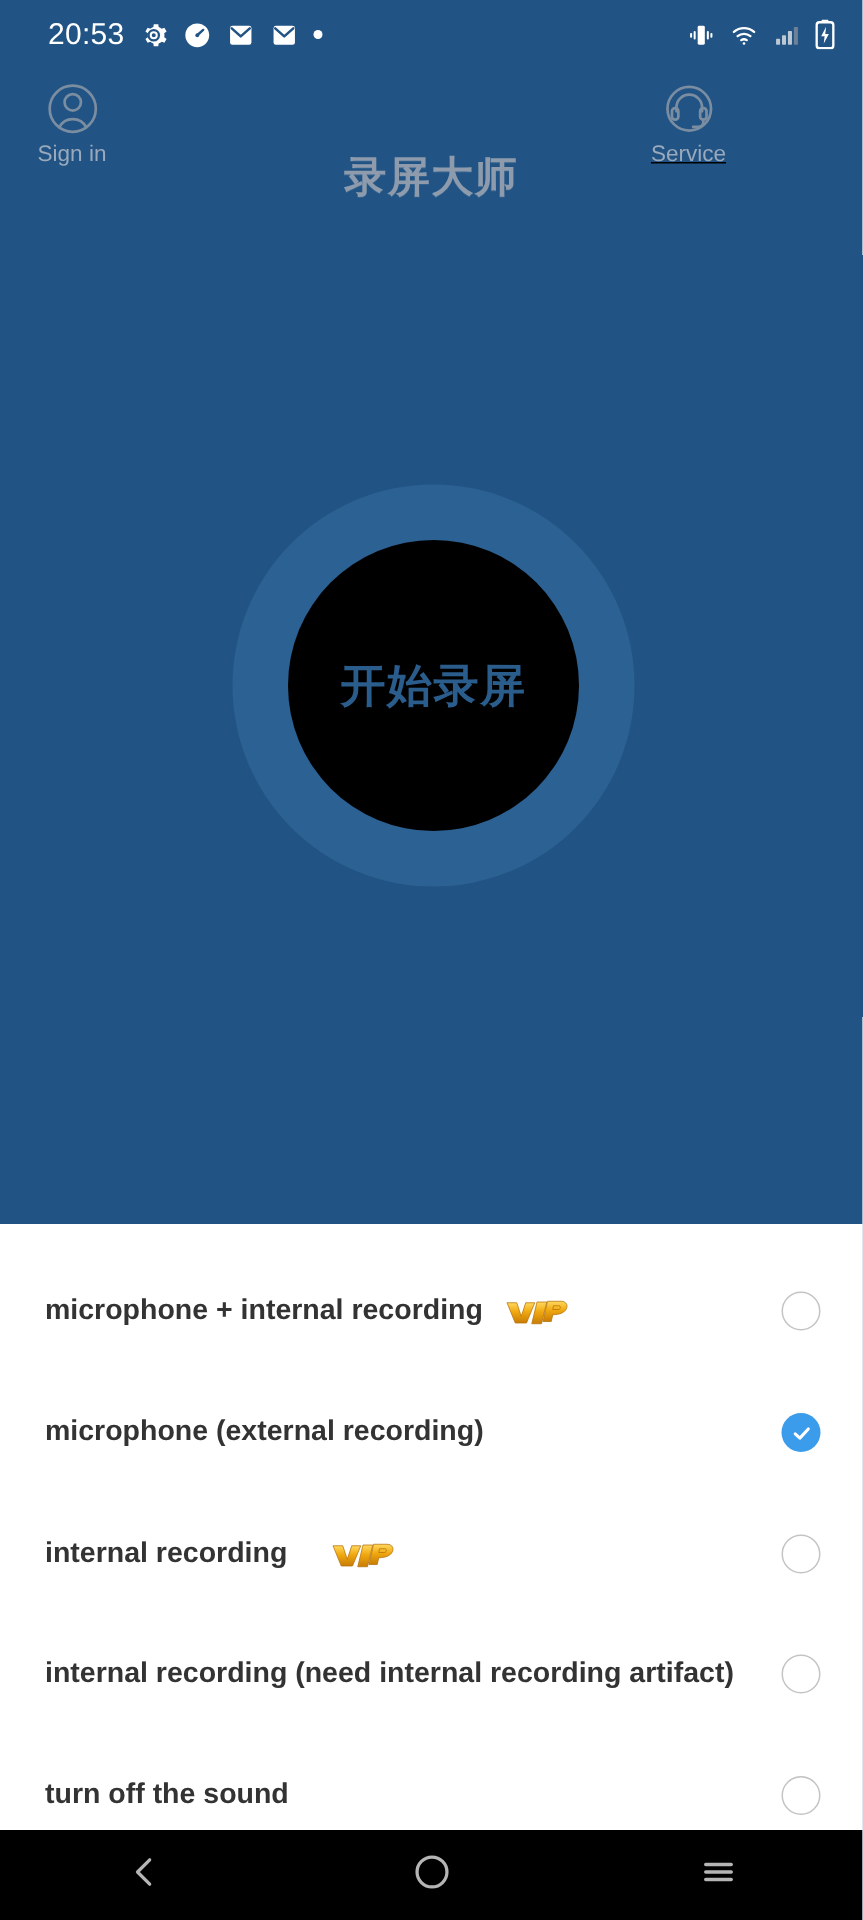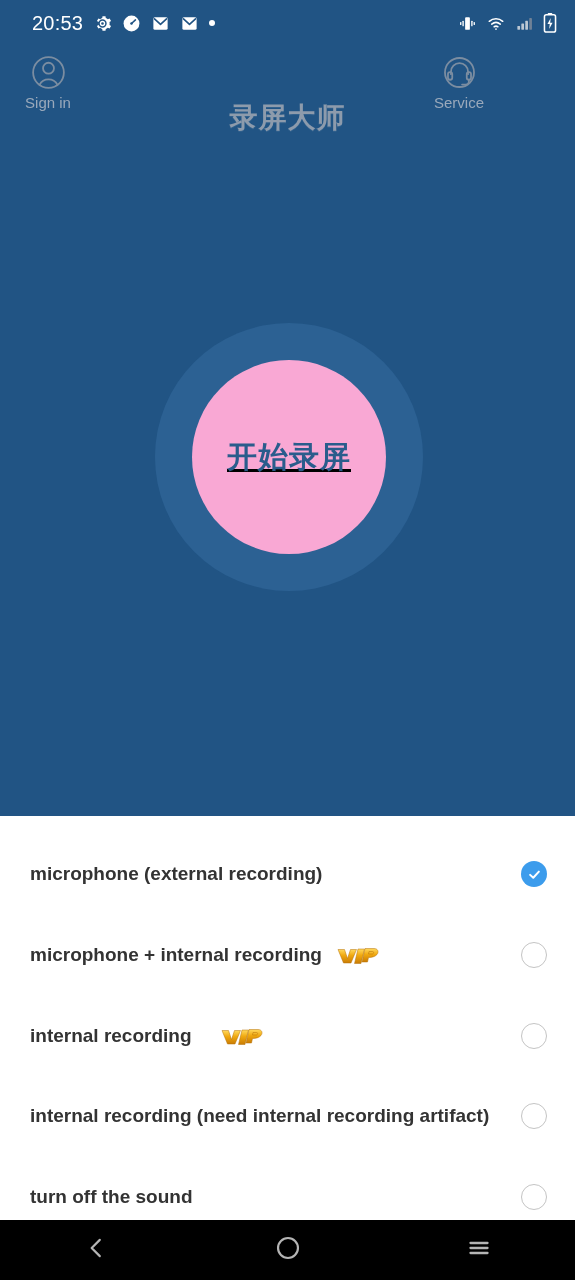--- a/index.html
+++ b/index.html
@@ -47,21 +47,21 @@
     position:absolute; left:0; top:46px;
     width:575px; height:72px;
   }
   .hdr-btn {
     position:absolute;
     display:flex; flex-direction:column;
     align-items:center; justify-content:flex-end;
     width:72px;
   }
   .hdr-signin { left:12px;  top:4px; }
-  .hdr-service{ left:423px; top:4px; }
+  .hdr-service{ left:423px; top:4px;text-decoration:underline; }
   .hdr-setting{ left:490px; top:4px; }
   .hdr-icon { height:44px; display:flex; align-items:center; justify-content:center; }
   .hdr-label {
     font-size:15px; color:#9aa9bb; line-height:1;
     margin-top:1px; white-space:nowrap;
   }
   .app-title {
     position:absolute; left:0; top:14px;
     width:575px; text-align:center;
     font-size:28px; font-weight:bold;
@@ -77,22 +77,22 @@
     left:155px; top:323px;
     width:268px; height:268px;
     border-radius:50%;
     background:#2c6193;
   }
   .rec-inner {
     position:absolute;
     left:192px; top:360px;
     width:194px; height:194px;
     border-radius:50%;
-    background:#f9a8d4;
-    display:flex; align-items:center; justify-content:center;text-decoration:underline;
+    background:#000000;
+    display:flex; align-items:center; justify-content:center;
   }
   .rec-label {
     font-size:30px; font-weight:bold;
     color:#2a5c8c; letter-spacing:1px;
     text-align:center;
   }
 
   
   .options {
     position:absolute; left:0; top:816px;
@@ -243,31 +243,20 @@
     </div>
 
   </div>
 
   <div class="rec-outer"></div>
   <div class="rec-inner">
     <span class="rec-label">开始录屏</span>
   </div>
 
   <div class="options">
-
-    <div class="opt-row">
-      <span class="opt-label">microphone (external recording)</span>
-      <span class="opt-ctrl">
-        <span class="check">
-          <svg width="15" height="15" viewBox="0 0 24 24" fill="none" stroke="#ffffff" stroke-width="3.2" stroke-linecap="round" stroke-linejoin="round">
-            <path d="M5 12.6 L10 17.2 L19 7.4"></path>
-          </svg>
-        </span>
-      </span>
-    </div>
 
     <div class="opt-row">
       <span class="opt-label">microphone + internal recording</span>
       <span class="vip-badge">
         <svg width="43" height="24" viewBox="0 0 86 48">
           <defs>
             <linearGradient id="g1" x1="0" y1="0" x2="0" y2="1">
               <stop offset="0%" stop-color="#ffd95e"></stop>
               <stop offset="45%" stop-color="#f0a80f"></stop>
               <stop offset="100%" stop-color="#c97c05"></stop>
@@ -279,20 +268,31 @@
             <path d="M58 11 L76 11 C84 11 86 18 82 23 C78 28 70 29 65 29 L63 38 L52 38 Z M66 17 L73 17 C76 17 76 21 73 22 L65 22 Z"></path>
           </g>
         </svg>
       </span>
       <span class="opt-ctrl">
         <span class="radio"></span>
       </span>
     </div>
 
     <div class="opt-row">
+      <span class="opt-label">microphone (external recording)</span>
+      <span class="opt-ctrl">
+        <span class="check">
+          <svg width="15" height="15" viewBox="0 0 24 24" fill="none" stroke="#ffffff" stroke-width="3.2" stroke-linecap="round" stroke-linejoin="round">
+            <path d="M5 12.6 L10 17.2 L19 7.4"></path>
+          </svg>
+        </span>
+      </span>
+    </div>
+
+    <div class="opt-row">
       <span class="opt-label">internal recording</span>
       <span class="vip-badge">
         <svg width="43" height="24" viewBox="0 0 86 48">
           <g fill="url(#g1)" stroke="#b4700a" stroke-width="1">
             <path d="M4 13 L17 13 L23 31 L29 13 L41 13 L30 40 L15 40 Z"></path>
             <path d="M44 12 L57 12 L50 41 L37 41 Z"></path>
             <path d="M58 11 L76 11 C84 11 86 18 82 23 C78 28 70 29 65 29 L63 38 L52 38 Z M66 17 L73 17 C76 17 76 21 73 22 L65 22 Z"></path>
           </g>
         </svg>
       </span>

